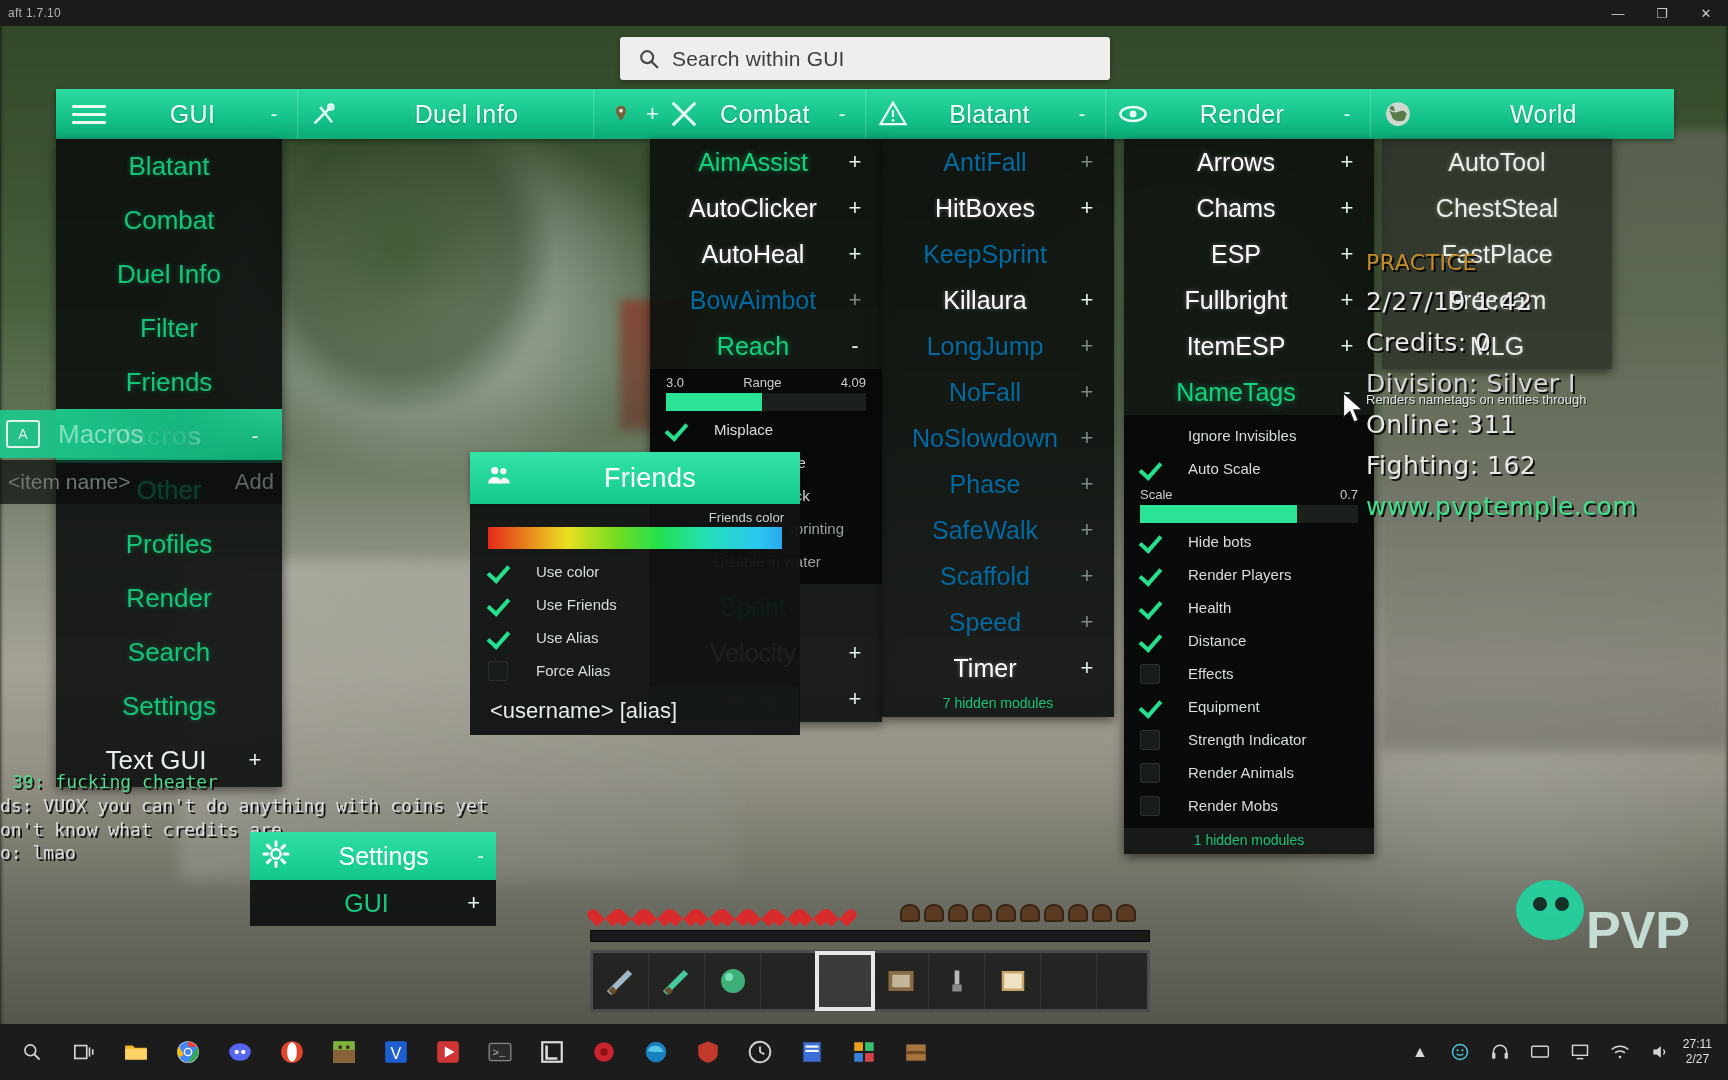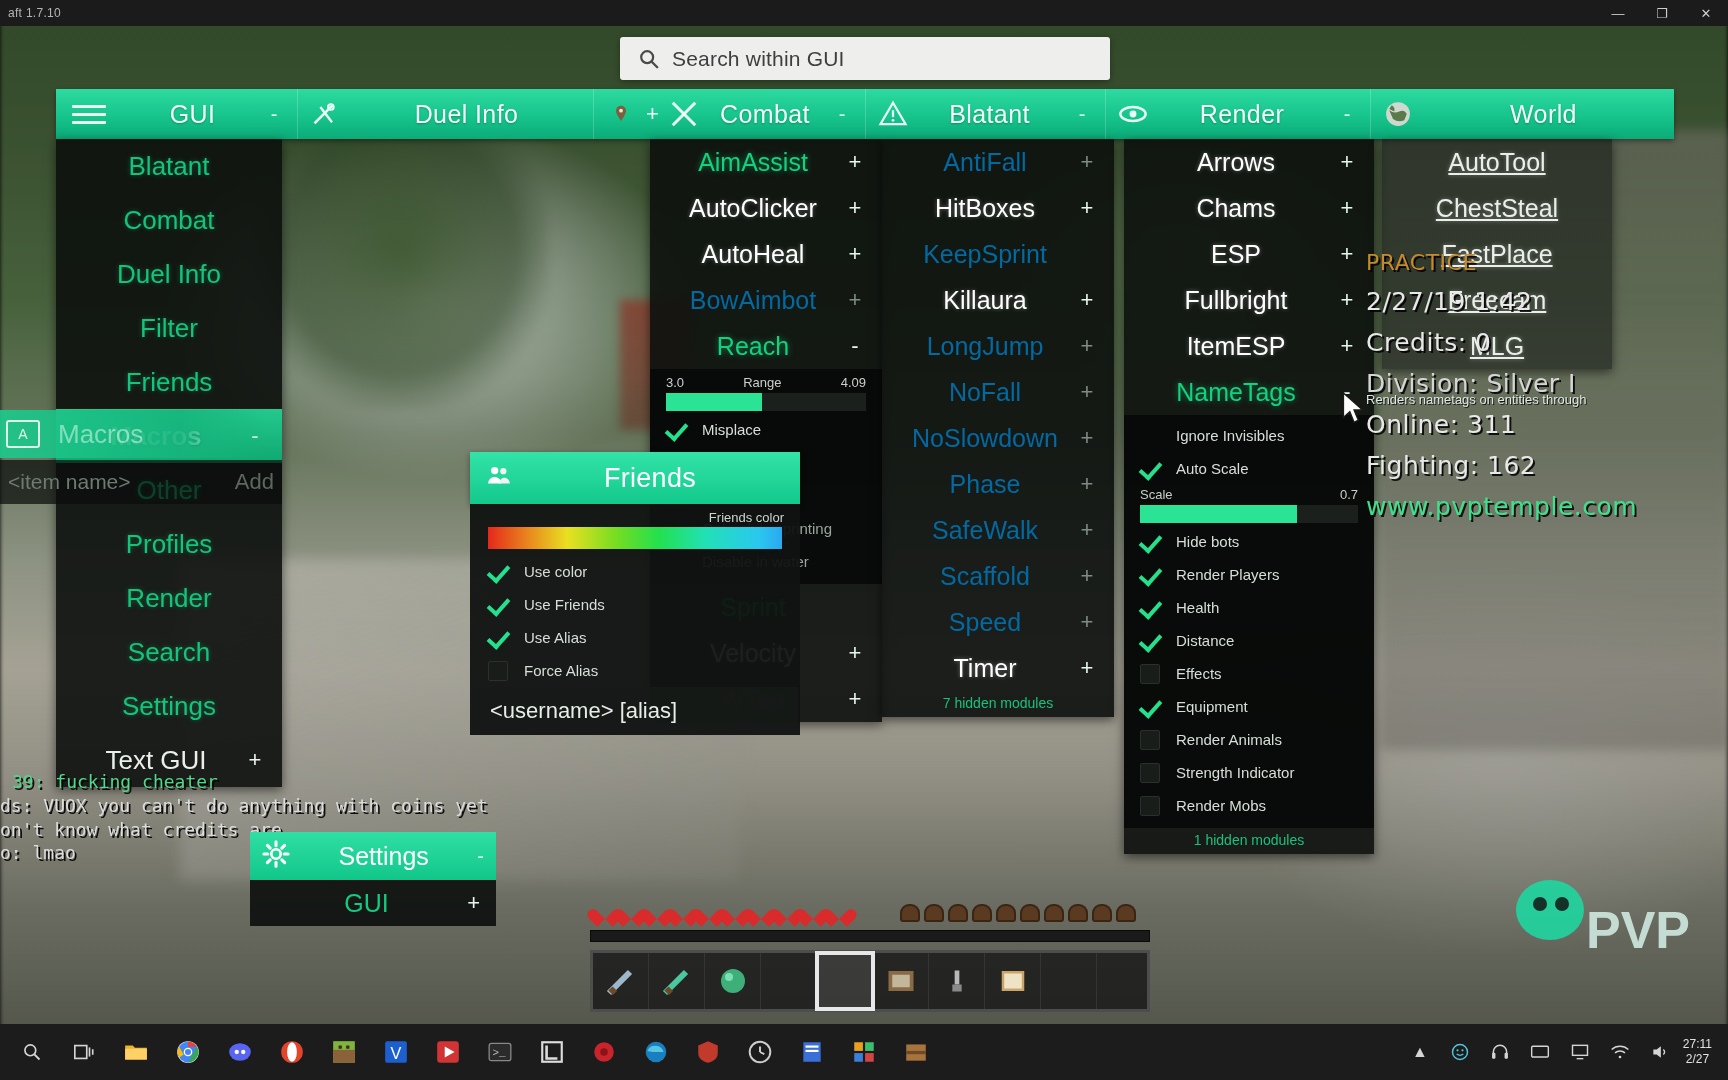--- a/index.html
+++ b/index.html
@@ -110,21 +110,21 @@
   .mod.on   .mname { color: #ffffff; text-shadow: 0 0 4px rgba(255,255,255,.35); }
   .mod.off  .mname { color: #0369a1; }
   .mod.exp  .mname { color: #13d27e; text-shadow: 0 0 6px rgba(19,210,126,.55); }
   .mod .mtog { color: #e6f6ee; }
   .mod.off .mtog { color: #7e8c84; }
   .hidden-note { font-size: 14px; color: #19c27c; text-align: center; padding: 4px 0 6px; }
 
   
   .subwrap { background: rgba(8,10,9,.93); padding: 4px 0 6px; }
   .opt {
-    display: flex; align-items: center; gap: 16px;
+    display: flex; align-items: center; gap: 28px;
     height: 33px; padding: 0 16px;
     font-size: 15px; color: #d8ded9; white-space: nowrap;
   }
   .opt.dim { color: #9aa49d; }
   .cbox {
     width: 20px; height: 20px; flex: 0 0 auto;
     background: #191d1a; border: 1px solid #2a302c; border-radius: 2px;
     position: relative;
   }
   .cbox.checked { background: transparent; border-color: transparent; }
@@ -175,21 +175,21 @@
   #combat-panel .mod { height: 46px; }
 
   
   #blatant-panel { left: 882px; top: 139px; width: 232px; }
 
   
   #render-panel { left: 1124px; top: 139px; width: 250px; }
 
   
   #world-panel { left: 1382px; top: 139px; width: 230px; background: rgba(12,15,13,.52); }
-  #world-panel .mod .mname { color: #e9efe9; text-decoration: underline; }
+  #world-panel .mod .mname { color: #e9efe9; }
 
   
   #friends-popup { position: absolute; left: 470px; top: 452px; width: 330px; z-index: 30; }
   #friends-popup .fp-head {
     height: 52px; background: linear-gradient(180deg,#33e3a8,#13c98c);
     display: flex; align-items: center; padding: 0 14px;
     box-shadow: 0 2px 6px rgba(0,0,0,.4);
   }
   #friends-popup .fp-head .fp-title {
     flex: 1 1 auto; text-align: center; color: #ffffff; font-size: 27px; letter-spacing: .3px;
@@ -627,25 +627,25 @@
       <div class="opt">
           <span class="cbox"></span>
           <span>Effects</span>
         </div>
       <div class="opt">
           <span class="cbox checked"></span>
           <span>Equipment</span>
         </div>
       <div class="opt">
           <span class="cbox"></span>
+          <span>Strength Indicator</span>
+        </div>
+      <div class="opt">
+          <span class="cbox"></span>
           <span>Render Animals</span>
-        </div>
-      <div class="opt">
-          <span class="cbox"></span>
-          <span>Strength Indicator</span>
         </div>
       <div class="opt">
           <span class="cbox"></span>
           <span>Render Mobs</span>
         </div>
     </div>
     <div class="hidden-note">1 hidden modules</div>
   </div>
 
   <div class="panel" id="world-panel">

